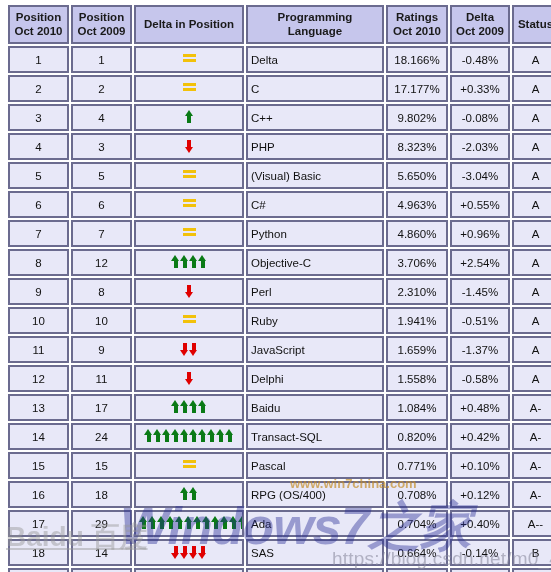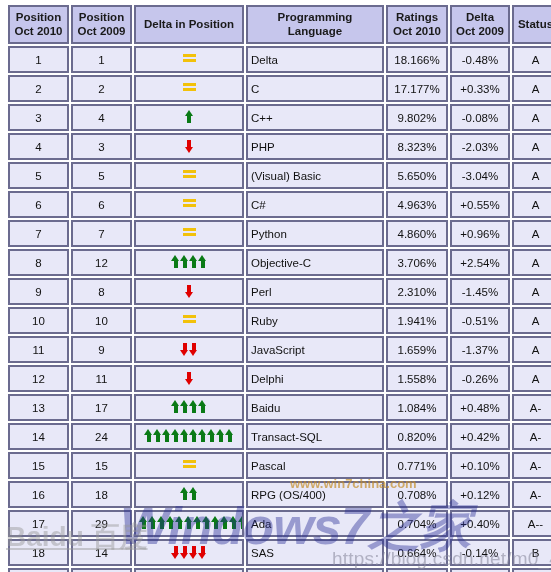--- a/index.html
+++ b/index.html
@@ -335,21 +335,21 @@
           <td class="c-status">A</td>
         </tr>
         <tr>
           <td class="c-pos">12</td>
           <td class="c-pos09">11</td>
           <td class="c-delta"><span class="arrows">
               <span class="arr down"></span>
             </span></td>
           <td class="c-lang">Delphi</td>
           <td class="c-rating">1.558%</td>
-          <td class="c-dratio">-0.26%</td>
+          <td class="c-dratio">-0.58%</td>
           <td class="c-status">A</td>
         </tr>
         <tr>
           <td class="c-pos">13</td>
           <td class="c-pos09">17</td>
           <td class="c-delta"><span class="arrows">
               <span class="arr up"></span>
               <span class="arr up"></span>
               <span class="arr up"></span>
               <span class="arr up"></span>

